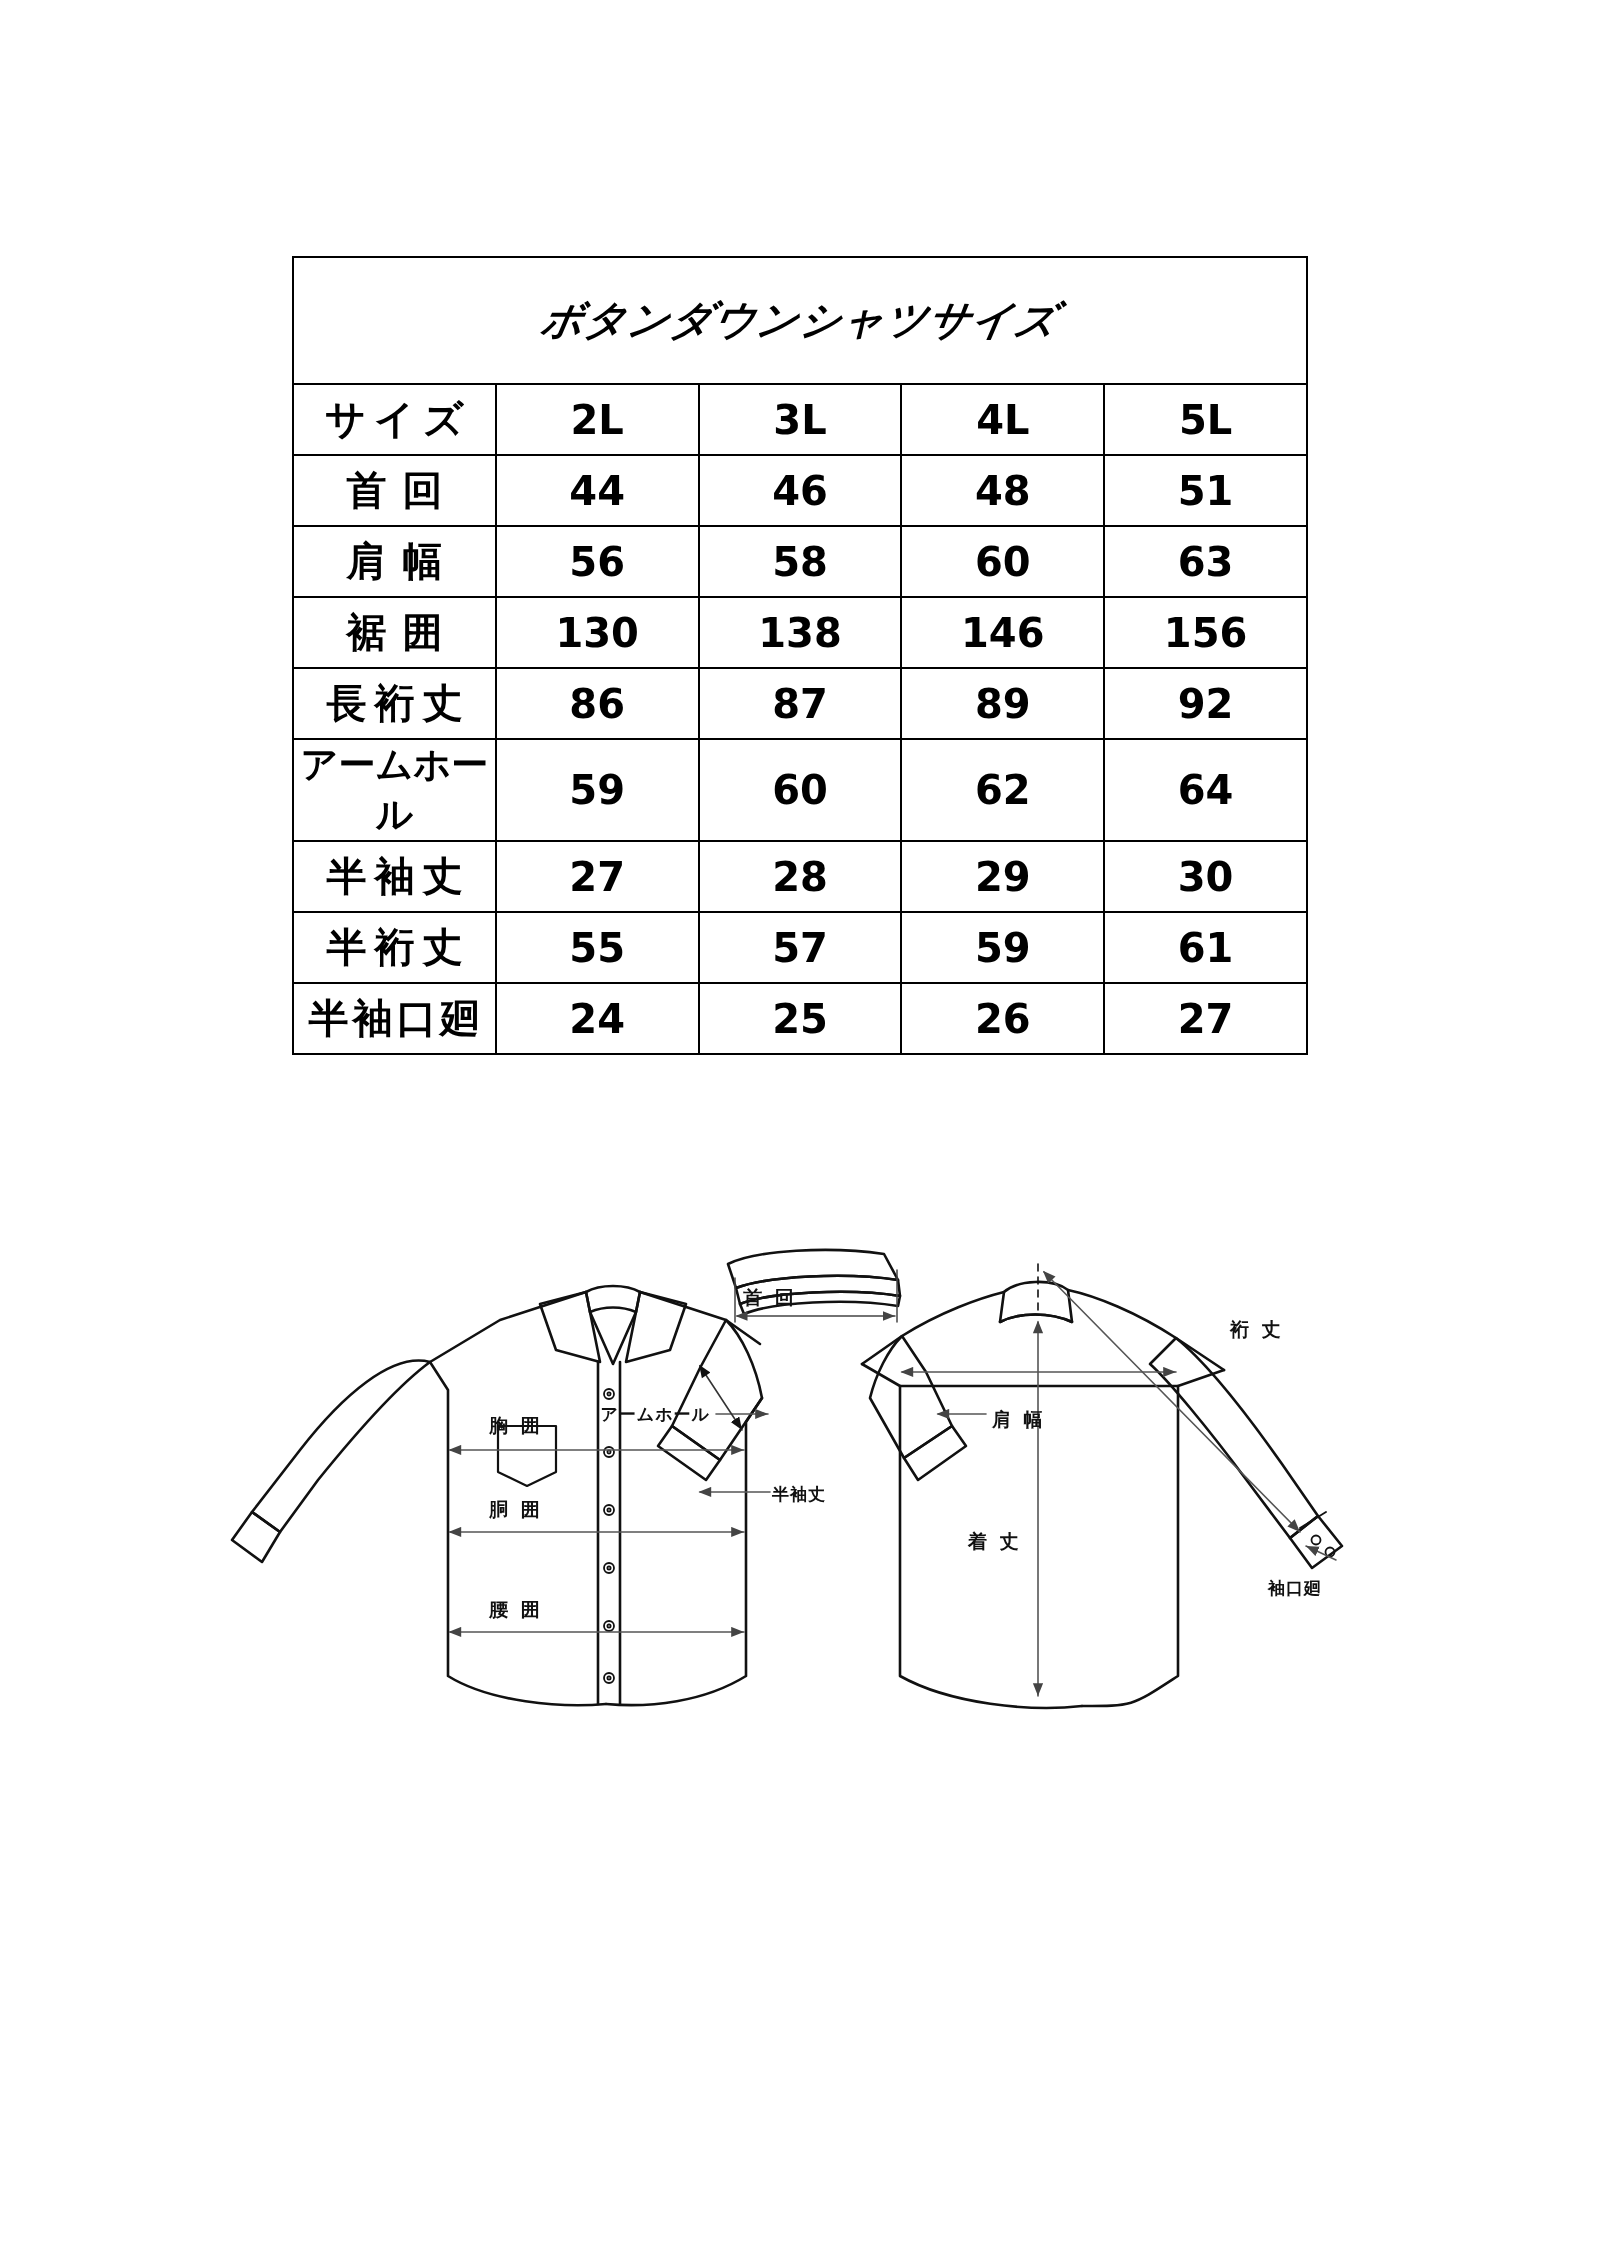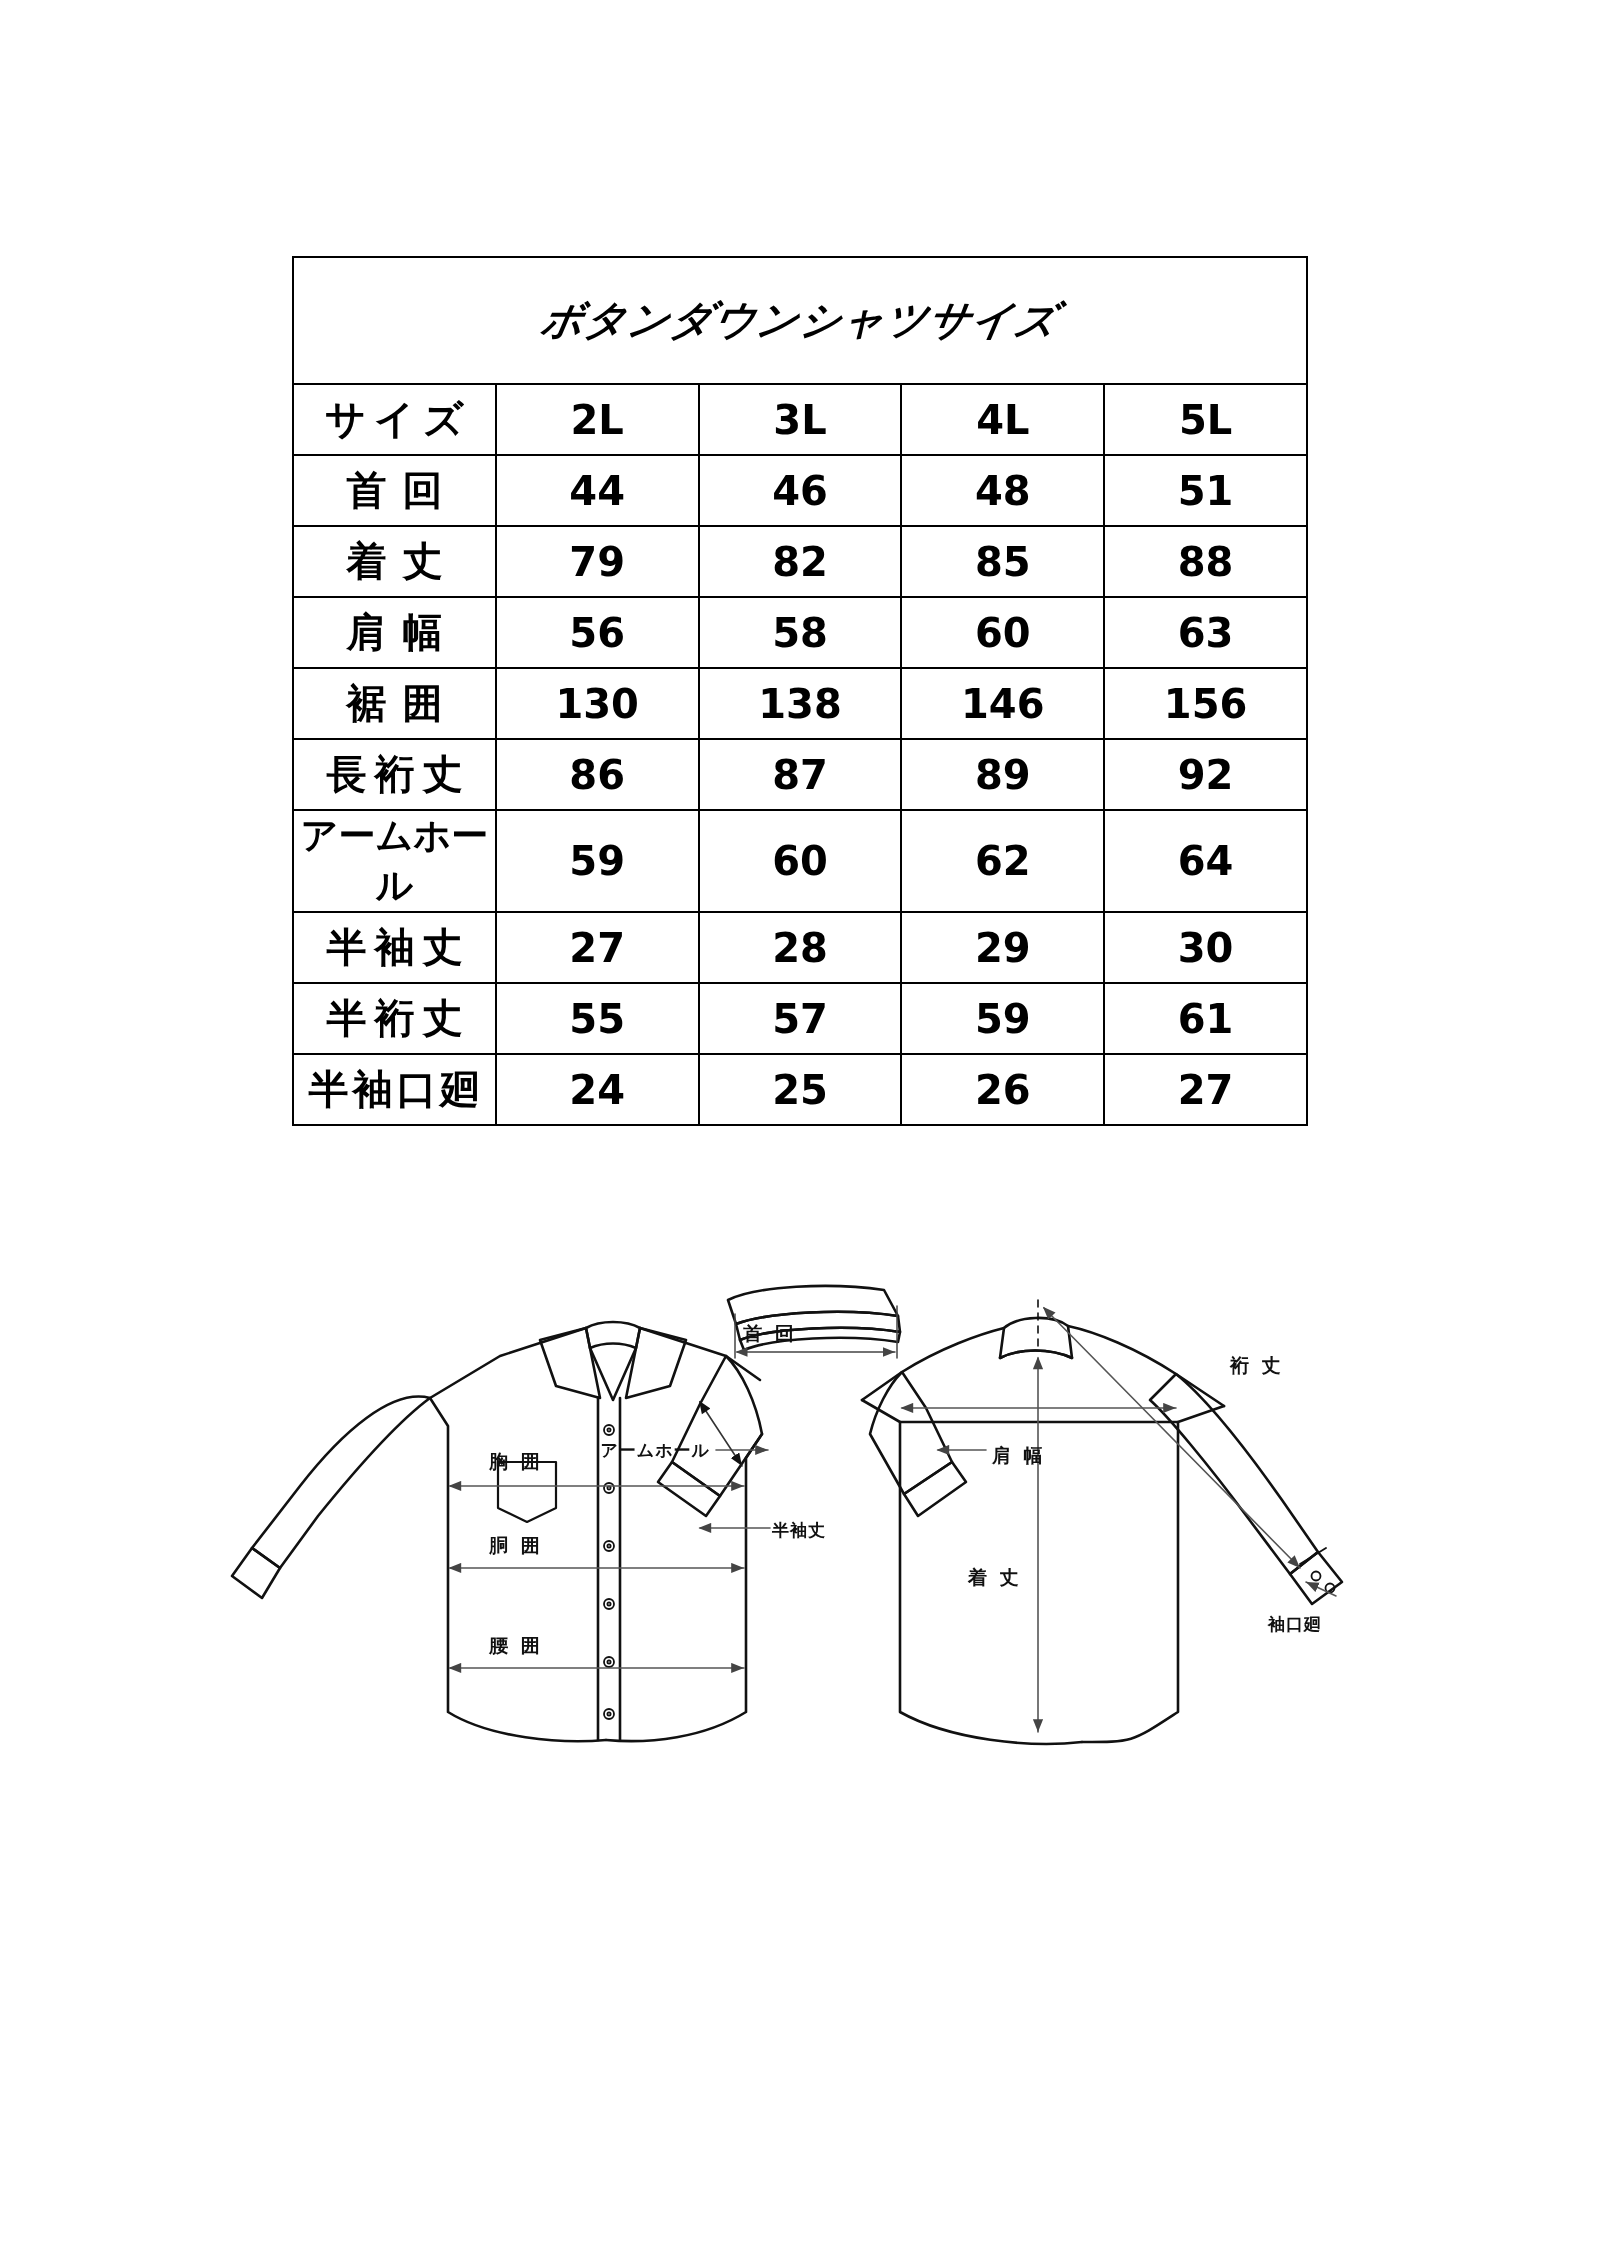--- a/index.html
+++ b/index.html
@@ -69,21 +69,21 @@
   }
   .spaced { letter-spacing: 8px; text-indent: 8px; }
   .spaced-lg { letter-spacing: 16px; text-indent: 16px; border-radius: 10px; }
   .spaced-sm { letter-spacing: 4px; text-indent: 4px; }
   .tight { letter-spacing: 0px; font-size: 37px; }
 
   
   #diagram {
     position: absolute;
     left: 0px;
-    top: 1280px;
+    top: 1244px;
     width: 1600px;
     height: 560px;
   }
   #diagram svg { display: block; }
   .lbl {
     font-family: "DejaVu Sans", "Liberation Sans", sans-serif;
     font-size: 19px;
     font-weight: 700;
     fill: #111;
     letter-spacing: 3px;
@@ -114,27 +114,20 @@
       </tr>
 
       <tr>
         <td class="row-label spaced-lg">首回</td>
         <td class="val-cell">44</td>
         <td class="val-cell">46</td>
         <td class="val-cell">48</td>
         <td class="val-cell">51</td>
       </tr>
 
-      <tr>
-        <td class="row-label spaced-lg">着丈</td>
-        <td class="val-cell">79</td>
-        <td class="val-cell">82</td>
-        <td class="val-cell">85</td>
-        <td class="val-cell">88</td>
-      </tr>
 
       <tr>
         <td class="row-label spaced-lg">肩幅</td>
         <td class="val-cell">56</td>
         <td class="val-cell">58</td>
         <td class="val-cell">60</td>
         <td class="val-cell">63</td>
       </tr>
 
 

